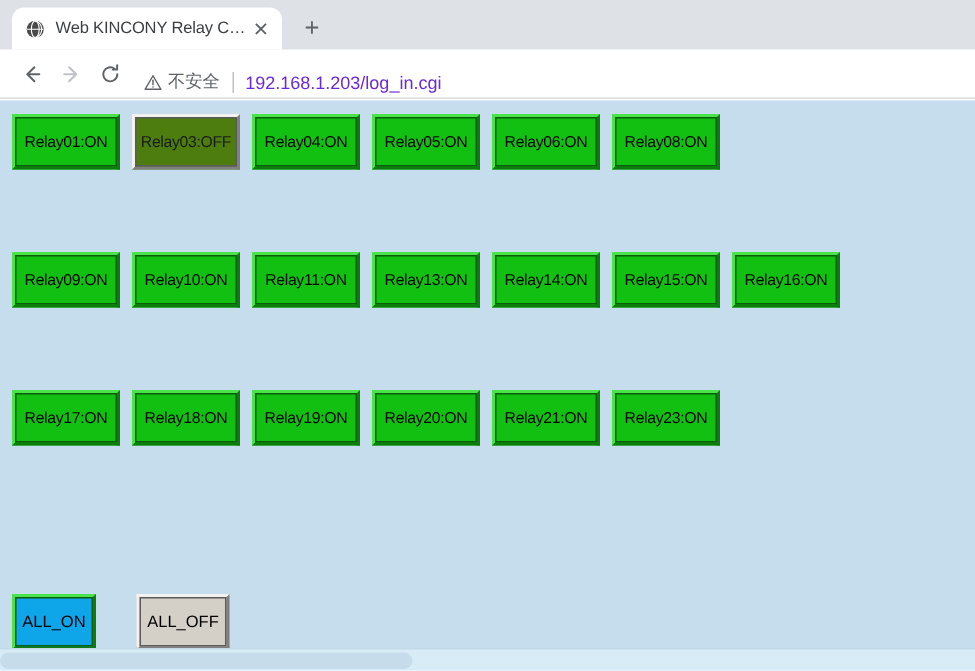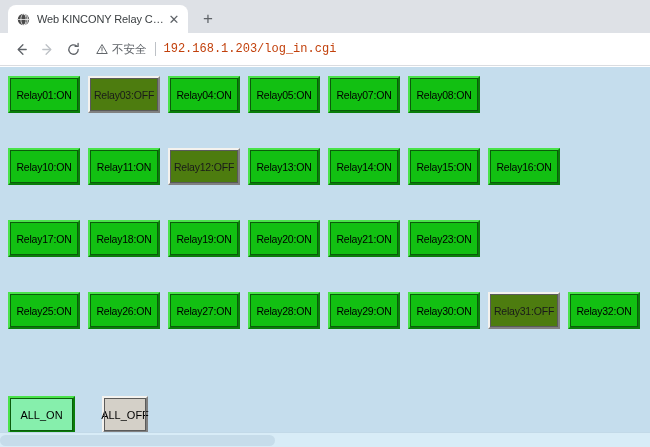--- a/index.html
+++ b/index.html
@@ -110,28 +110,27 @@
     border-radius: 50%;
     flex: 0 0 26px;
   }
   .navbtn.disabled { color: #bdc1c6; }
   .navbtn svg { display: block; }
 
   .omnibox {
     flex: 1 1 auto;
     height: 26px;
     display: flex;
-    align-items: center;
+    align-items: flex-end;
     margin-left: 6px;
     padding-left: 4px;
     font-size: 12px;
     color: #202124;
     overflow: hidden;
     white-space: nowrap;
-    font-family: Liberation Mono, monospace;
   }
 
   .sec-warn {
     display: flex;
     align-items: center;
     color: #5f6368;
     font-size: 11.5px;
     flex: 0 0 auto;
   }
   .sec-warn .tri {
@@ -141,21 +140,21 @@
   }
   .sec-divider {
     width: 1px;
     height: 14px;
     background: #bdc1c6;
     margin: 0 8px;
     flex: 0 0 1px;
   }
   .url {
     font-size: 12px;
-    color: #c2410c;
+    color: #6d28d9;
     white-space: nowrap;
     overflow: hidden;
     text-overflow: ellipsis;
   }
 
   
   .viewport {
     position: absolute;
     left: 0;
     top: 67px;
@@ -173,21 +172,21 @@
   }
 
   .relay-grid {
     position: absolute;
     left: 8px;
     top: 9px;
   }
 
   .relay-row {
     display: flex;
-    height: 72px;
+    height: 92px;
     text-align: center;
   }
 
   .relay-btn {
     width: 72px;
     height: 37px;
     margin-right: 8px;
     font-family: "Liberation Sans", sans-serif;
     font-size: 10.5px;
     color: #000000;
@@ -243,32 +242,32 @@
     justify-content: center;
     border-style: solid;
     border-width: 2px;
     white-space: nowrap;
     cursor: pointer;
     outline: 1px solid #000;
     outline-offset: -3px;
   }
 
   .all-btn.all-on {
-    width: 67px;
-    background: #86efac;
+    width: 56px;
+    background: #0ea5e9;
     border-top-color: #4ae34a;
     border-left-color: #4ae34a;
     border-right-color: #0a7d0a;
     border-bottom-color: #0a7d0a;
     outline-color: #0b5c0b;
     margin-right: 27px;
   }
 
   .all-btn.all-off {
-    width: 46px;
+    width: 62px;
     background: #d4d0c8;
     border-top-color: #f4f2ee;
     border-left-color: #f4f2ee;
     border-right-color: #808080;
     border-bottom-color: #808080;
     outline-color: #5a5a5a;
   }
 
   
   .hscroll {
@@ -348,50 +347,40 @@
   </div>
 
   <div class="viewport">
     <div class="page">
       <div class="relay-grid" id="relay-grid">
           <div class="relay-row">
             <div class="relay-btn on">Relay01:ON</div>
             <div class="relay-btn off">Relay03:OFF</div>
             <div class="relay-btn on">Relay04:ON</div>
             <div class="relay-btn on">Relay05:ON</div>
-            <div class="relay-btn on">Relay07:ON</div>
+            <div class="relay-btn on">Relay06:ON</div>
             <div class="relay-btn on">Relay08:ON</div>
           </div>
           <div class="relay-row">
+            <div class="relay-btn on">Relay09:ON</div>
             <div class="relay-btn on">Relay10:ON</div>
             <div class="relay-btn on">Relay11:ON</div>
-            <div class="relay-btn off">Relay12:OFF</div>
             <div class="relay-btn on">Relay13:ON</div>
             <div class="relay-btn on">Relay14:ON</div>
             <div class="relay-btn on">Relay15:ON</div>
             <div class="relay-btn on">Relay16:ON</div>
           </div>
           <div class="relay-row">
             <div class="relay-btn on">Relay17:ON</div>
             <div class="relay-btn on">Relay18:ON</div>
             <div class="relay-btn on">Relay19:ON</div>
             <div class="relay-btn on">Relay20:ON</div>
             <div class="relay-btn on">Relay21:ON</div>
             <div class="relay-btn on">Relay23:ON</div>
           </div>
-          <div class="relay-row">
-            <div class="relay-btn on">Relay25:ON</div>
-            <div class="relay-btn on">Relay26:ON</div>
-            <div class="relay-btn on">Relay27:ON</div>
-            <div class="relay-btn on">Relay28:ON</div>
-            <div class="relay-btn on">Relay29:ON</div>
-            <div class="relay-btn on">Relay30:ON</div>
-            <div class="relay-btn off">Relay31:OFF</div>
-            <div class="relay-btn on">Relay32:ON</div>
-          </div>
         </div>
 
       <div class="all-row">
         <div class="all-btn all-on">ALL_ON</div>
         <div class="all-btn all-off">ALL_OFF</div>
       </div>
     </div>
 
     <div class="hscroll">
       <div class="hscroll-thumb"></div>

